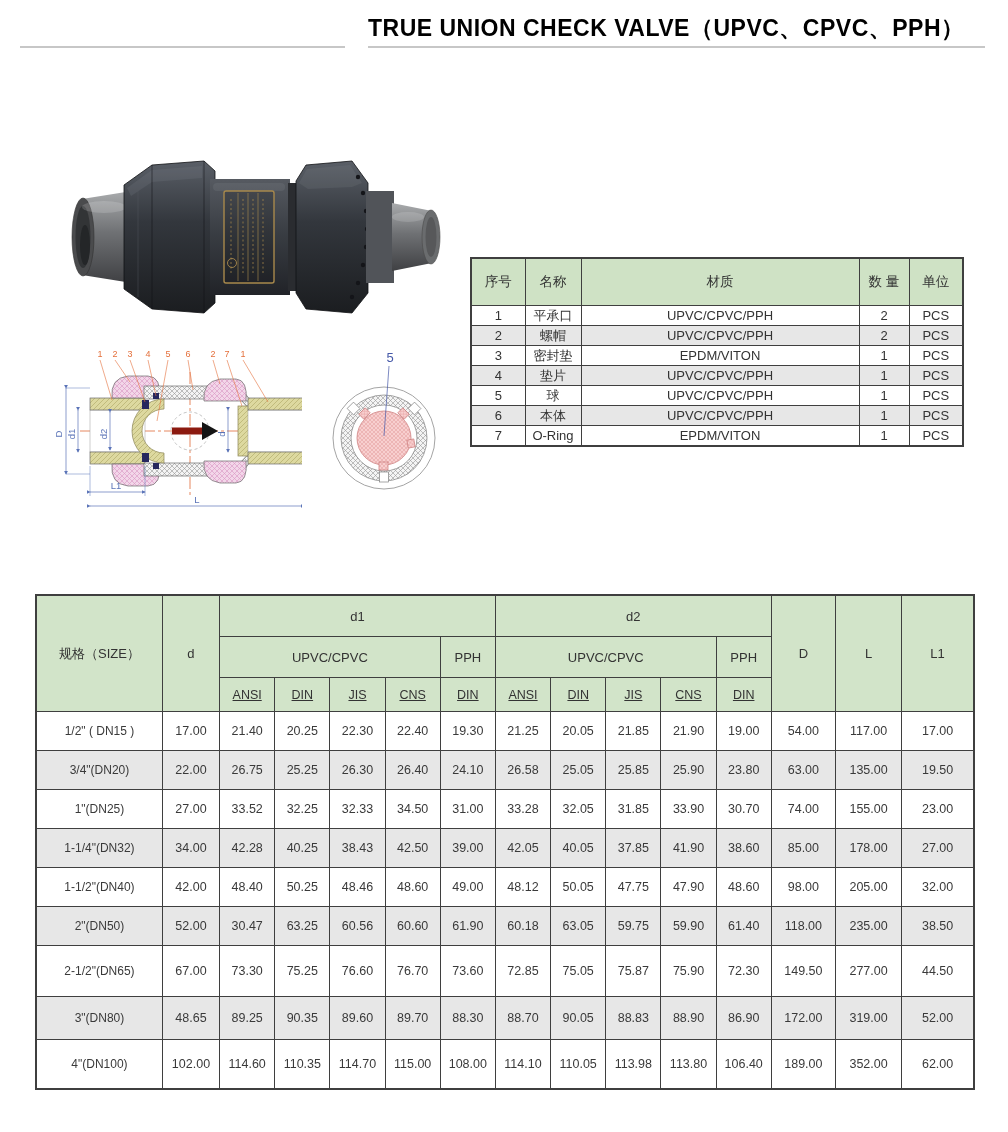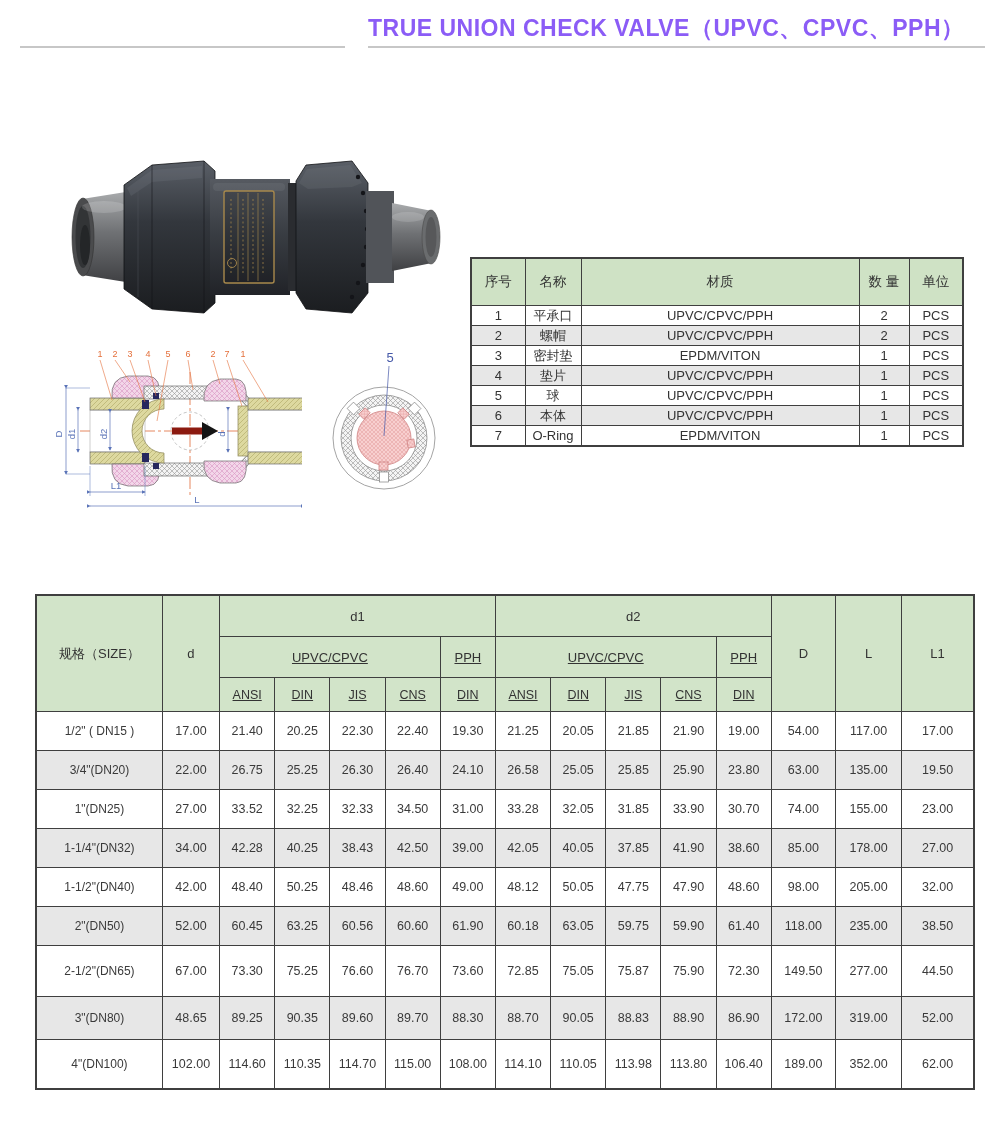--- a/index.html
+++ b/index.html
@@ -3,21 +3,21 @@
 <meta charset="utf-8">
 <style>
   html,body{margin:0;padding:0;background:#fff;}
   #page{position:relative;width:1008px;height:1132px;background:#ffffff;overflow:hidden;
         font-family:"Liberation Sans",sans-serif;color:#3c3c3c;}
 
   
   .title-cn{position:absolute;left:20px;top:12px;font-size:25px;font-weight:600;
             color:#58595b;letter-spacing:2px;}
   .title-en{position:absolute;left:368px;top:13px;width:620px;font-size:23px;font-weight:600;
-            color:#8b5cf6;letter-spacing:.5px;white-space:nowrap;}
+            color:#000000;letter-spacing:.5px;white-space:nowrap;}
   .rule{position:absolute;top:46px;height:2px;background:#c7c7c7;}
   .rule.left{left:20px;width:325px;}
   .rule.right{left:368px;width:617px;}
 
   
   .specs{position:absolute;left:473px;top:121px;font-size:13.5px;font-weight:700;color:#0d0d0d;}
   .specs div{margin-bottom:22px;letter-spacing:.2px;}
 
   
   table{border-collapse:collapse;table-layout:fixed;}
@@ -30,21 +30,21 @@
 
   
   .unit-note{position:absolute;left:860px;top:574px;font-size:13px;font-weight:700;color:#2b2b2b;margin-top:23px;}
 
   
   .dim-table{position:absolute;left:35px;top:594px;width:940px;border:2px solid #3f3f3f;
              text-align:center;font-size:12.5px;}
   .dim-table th,.dim-table td{border:1px solid #3f3f3f;padding:0;overflow:hidden;white-space:nowrap;}
   .dim-table thead th{background:#d2e4c9;font-weight:400;color:#333;font-size:13px;}
   .dim-table thead tr:nth-child(1) th{height:40px;}
-  .dim-table thead tr:nth-child(2) th{height:40px;text-decoration:underline;}
+  .dim-table thead tr:nth-child(2) th{height:40px;}
   .dim-table thead tr:nth-child(3) th{height:33px;font-size:12.5px;text-decoration:underline;}
   .dim-table tbody tr{height:39px;}
   .dim-table tbody tr:nth-child(7){height:51px;}
   .dim-table tbody tr:nth-child(8){height:43px;}
   .dim-table tbody tr:nth-child(9){height:49px;}
   .dim-table tbody tr.alt{background:#e7e7e7;}
   .dim-table tbody td{color:#3a3a3a;}
   .dim-table tbody td.size{font-size:12px;}
 
   
@@ -455,21 +455,21 @@
           <td>47.75</td>
           <td>47.90</td>
           <td>48.60</td>
           <td>98.00</td>
           <td>205.00</td>
           <td>32.00</td>
         </tr>
         <tr class="alt">
           <td class="size">2"(DN50)</td>
           <td>52.00</td>
-          <td>60.45</td>
+          <td>30.47</td>
           <td>63.25</td>
           <td>60.56</td>
           <td>60.60</td>
           <td>61.90</td>
           <td>60.18</td>
           <td>63.05</td>
           <td>59.75</td>
           <td>59.90</td>
           <td>61.40</td>
           <td>118.00</td>

